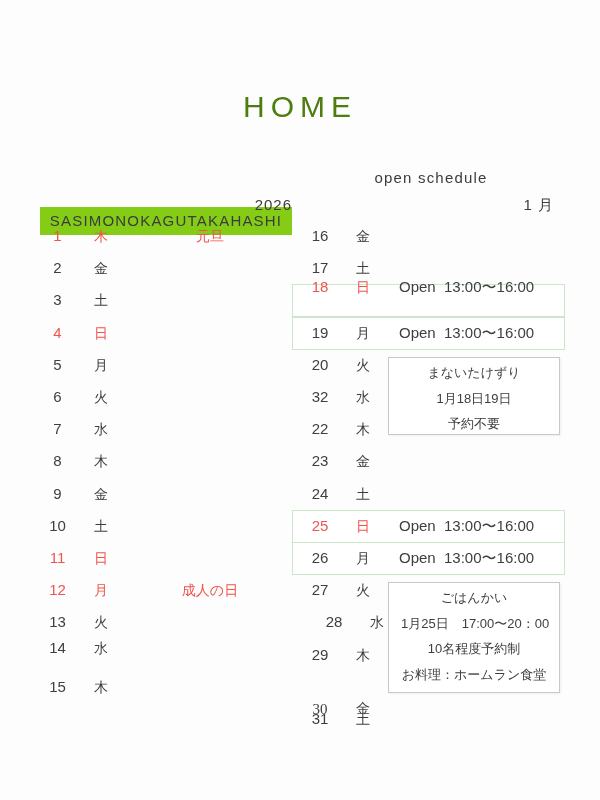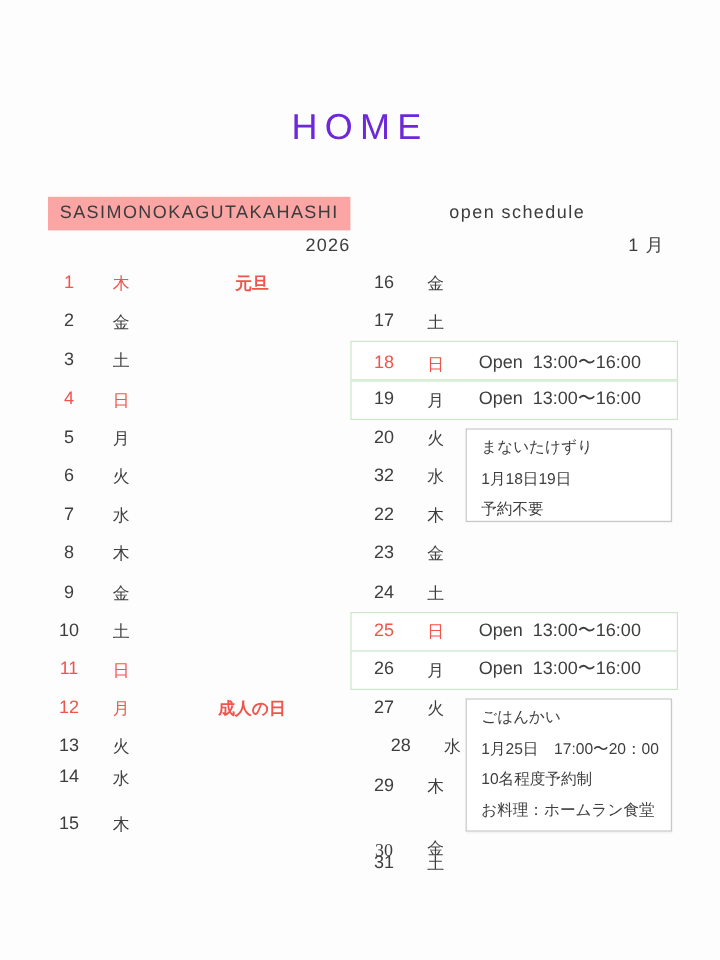--- a/index.html
+++ b/index.html
@@ -3,59 +3,59 @@
 <meta charset="utf-8">
 <style>
   html,body{margin:0;padding:0;background:#fdfdfd;}
   .page{
     position:relative;width:600px;height:800px;margin:0 auto;
     background:#fdfdfd;overflow:hidden;
     font-family:"Liberation Sans",sans-serif;color:#3e3e3e;
   }
   .title{
     position:absolute;top:90px;left:0;width:100%;margin:0;
-    text-align:center;font-size:30px;font-weight:500;letter-spacing:6px;color:#6d28d9;
+    text-align:center;font-size:30px;font-weight:500;letter-spacing:6px;color:#4d7c0f;
   }
   .col-header{
     position:absolute;top:164px;height:28px;line-height:28px;
     text-align:center;font-size:15px;letter-spacing:1.2px;color:#3c3c3c;
   }
   .left-x{left:40px;width:252px;}
   .right-x{left:330px;width:202px;}
-  .band{background:#fca5a5;}
+  .band{background:#84cc16;margin-top:43px;}
   .col-sub{
     position:absolute;top:193px;height:23px;line-height:23px;
     text-align:right;font-size:15px;letter-spacing:1px;color:#3c3c3c;
   }
   .sub-right{left:332px;width:222px;}
   .row{
     position:absolute;left:0;width:600px;height:32.2px;line-height:32.2px;
     font-size:15px;color:#3e3e3e;z-index:2;
   }
   .row span{position:absolute;display:block;top:0;height:32.2px;line-height:32.2px;}
   .l-num{left:30px;width:55px;text-align:center;}
   .l-wd{left:85px;width:32px;text-align:center;font-size:14px;}
-  .l-ev{left:145px;width:130px;text-align:center;font-size:14px;font-weight:bold;}
+  .l-ev{left:145px;width:130px;text-align:center;font-size:14px;}
   .r-num{left:295px;width:50px;text-align:center;}
   .r-wd{left:347px;width:32px;text-align:center;font-size:14px;}
   .r-open{left:399px;width:60px;}
   .r-time{left:444px;width:120px;}
   .red{color:#ef544d;}
   .open-box{
     position:absolute;left:292px;width:273px;height:33.2px;
     border:1px solid #cbe6c9;background:#ffffff;box-sizing:border-box;z-index:1;
   }
   .note{
     position:absolute;left:388px;width:172px;box-sizing:border-box;
     border:1px solid #c8c8c8;background:#ffffff;
     box-shadow:1px 1px 2px rgba(0,0,0,0.06);
     padding:2px 12px 0;font-size:13px;line-height:25.5px;color:#3e3e3e;
     overflow:hidden;z-index:3;
   }
-  .note-line{white-space:nowrap;}
+  .note-line{white-space:nowrap;text-align:center;}
 </style>
 </head>
 <body>
 
 <div class="page">
   <h1 class="title">HOME</h1>
 
   <div class="col-header left-x band">SASIMONOKAGUTAKAHASHI</div>
   <div class="col-header right-x">open schedule</div>
 
@@ -132,21 +132,21 @@
         <span class="l-wd">木</span>
       </div>
       <div class="row" style="top: 219.9px;">
         <span class="r-num">16</span>
         <span class="r-wd">金</span>
       </div>
       <div class="row" style="top: 252.1px;">
         <span class="r-num">17</span>
         <span class="r-wd">土</span>
       </div>
-      <div class="row" style="top: 287px;">
+      <div class="row" style="top: 271px;">
         <span class="r-num red">18</span>
         <span class="r-wd red">日</span>
         <span class="r-open">Open</span>
         <span class="r-time">13:00〜16:00</span>
       </div>
       <div class="row" style="top: 316.5px;">
         <span class="r-num">19</span>
         <span class="r-wd">月</span>
         <span class="r-open">Open</span>
         <span class="r-time">13:00〜16:00</span>

